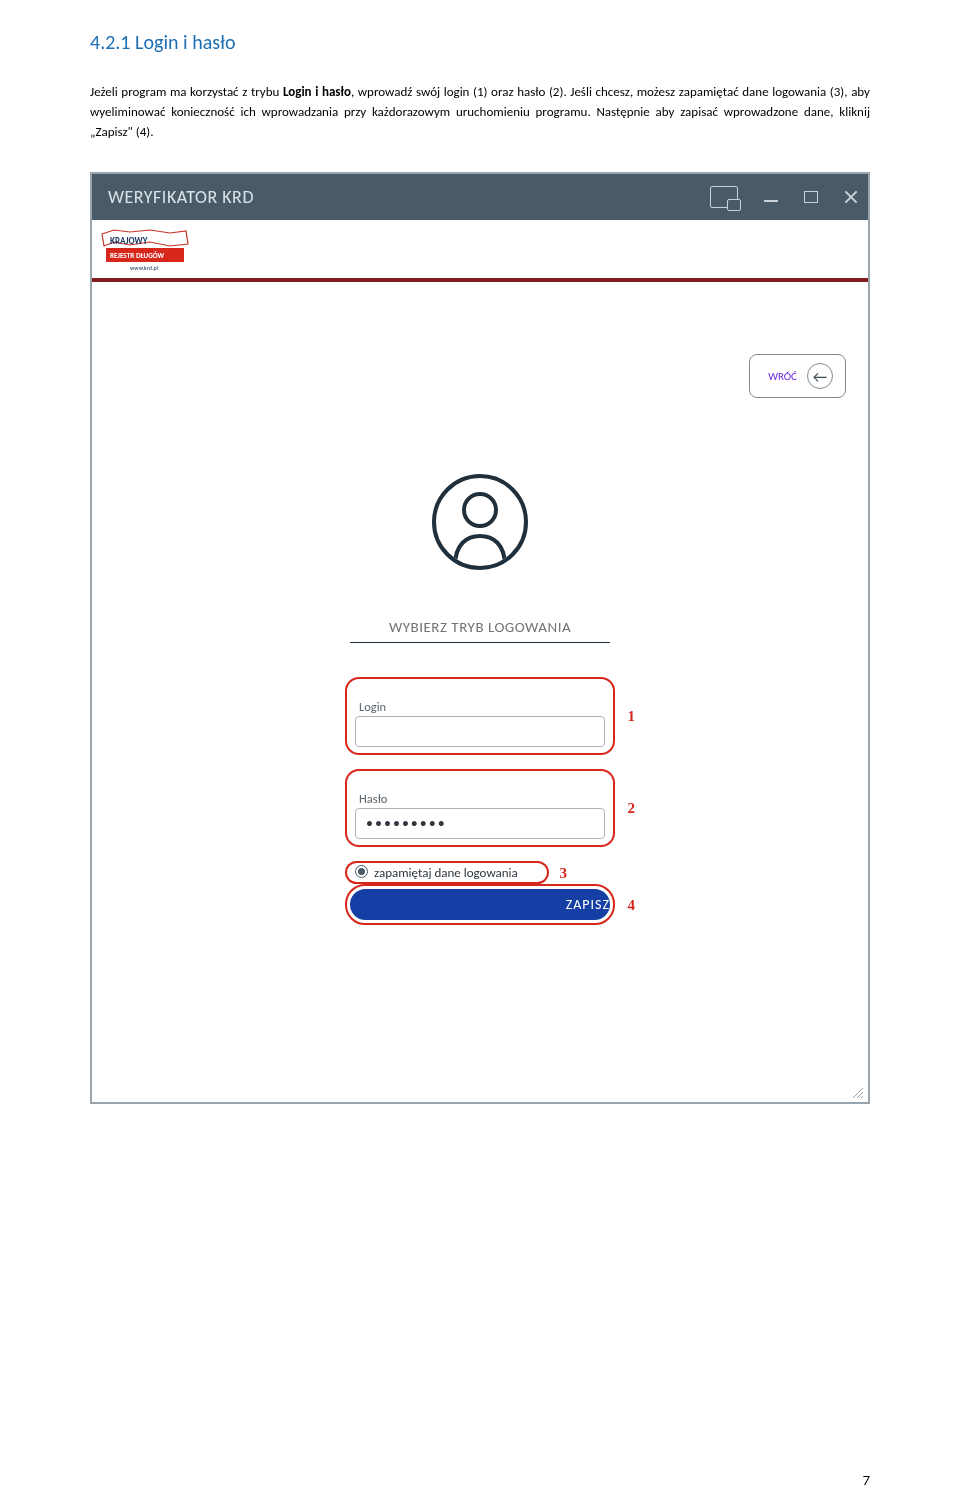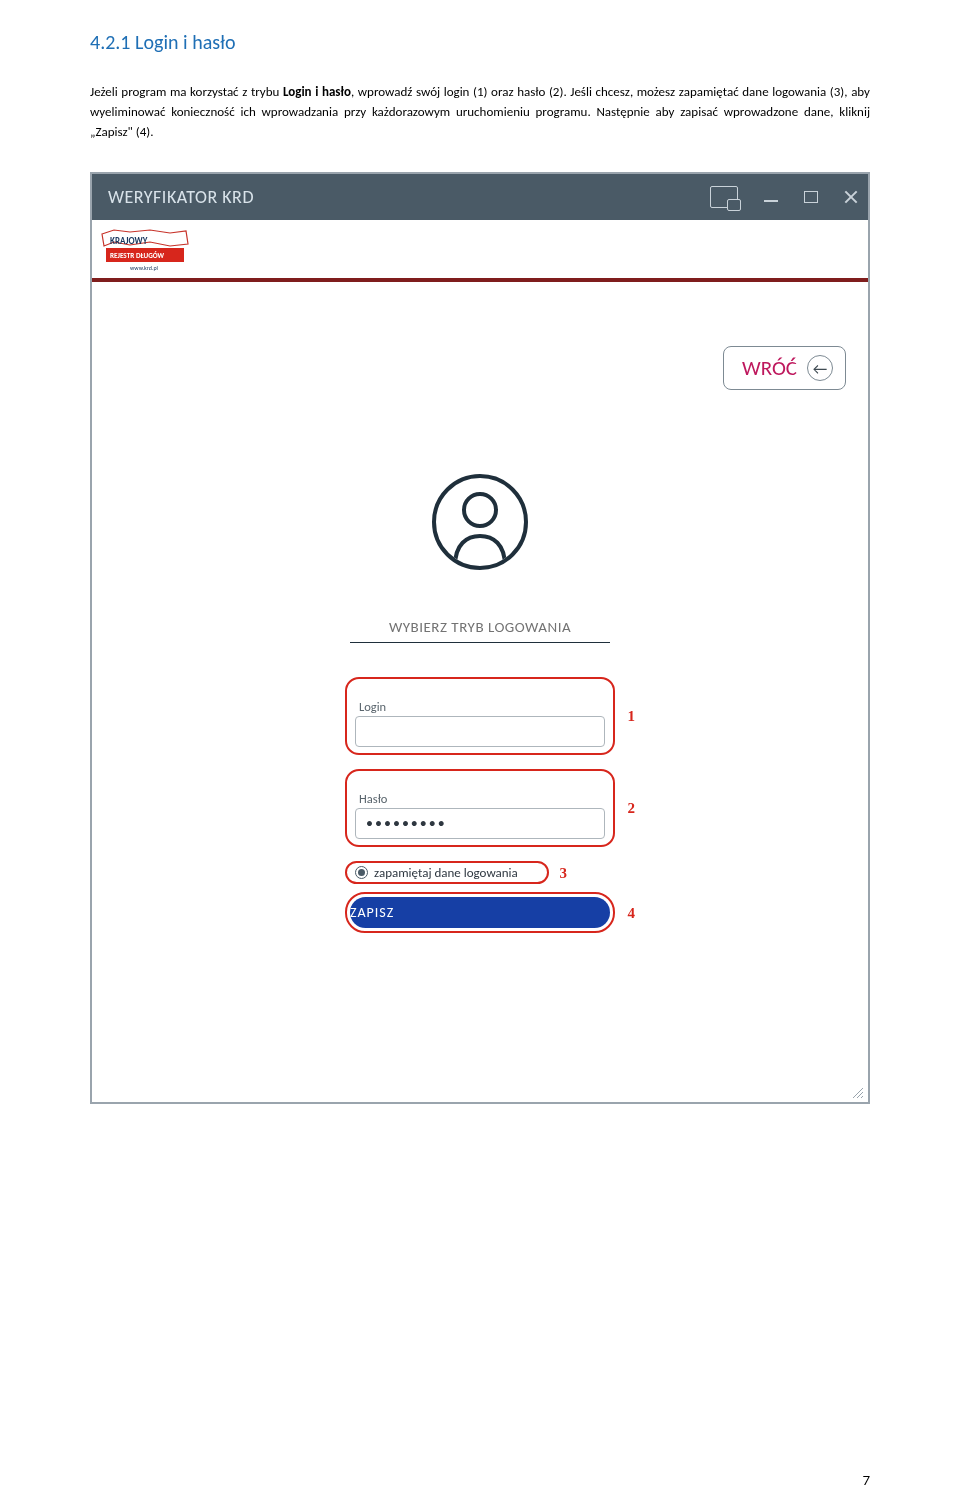--- a/index.html
+++ b/index.html
@@ -88,27 +88,27 @@
   }
   .logo svg { width:100%; height:100%; }
 
   .content-area {
     position: relative;
     padding: 12px 18px 40px 18px;
     min-height: 820px;
   }
   .back-btn {
     position: absolute;
-    top: 64px;
+    top: 72px;
     right: 22px;
     border: 1px solid #7d8a93;
     border-radius: 8px;
     padding: 8px 12px 8px 18px;
-    font-size: 21px;
-    color: #be185d;
+    font-size: 11px;
+    color: #6d28d9;
     background: #fff;
     display: flex;
     align-items: center;
     gap: 10px;
   }
   .back-arrow {
     width: 26px; height: 26px;
     border: 1.5px solid #7d8a93;
     border-radius: 50%;
     display:flex; align-items:center; justify-content:center;
@@ -181,23 +181,22 @@
     color: #d7261c;
     font-weight: 700;
     font-family: Georgia, serif;
     font-size: 15px;
   }
 
   .remember-wrap {
     border: 2.5px solid #d7261c;
     border-radius: 16px;
     padding: 2px 12px 2px 8px;
-    margin-bottom: 8px;
     display:flex;
-    align-items:center;
+    align-items:flex-start;
     gap:6px;
     width: 204px;
     position: relative;
     margin-left: -66px;
   }
   .remember-wrap .annot { right:-20px; top:50%; }
   .radio-outer {
     width:13px; height:13px; border:1.5px solid #4a5a66; border-radius:50%;
     display:inline-flex; align-items:center; justify-content:center;
   }
@@ -213,21 +212,21 @@
   }
   .save-btn {
     width:100%;
     background:#163fa5;
     color:#fff;
     border:none;
     border-radius: 16px;
     padding: 7px 0;
     font-size: 14px;
     letter-spacing: 1px;
-    text-align:left;
+    text-align:right;
   }
   .save-wrap .annot { right:-22px; top:50%; }
 
   .corner-handle {
     position:absolute;
     right:4px; bottom:4px;
     width:14px; height:14px;
   }
   .corner-handle svg { width:100%; height:100%; }
 

